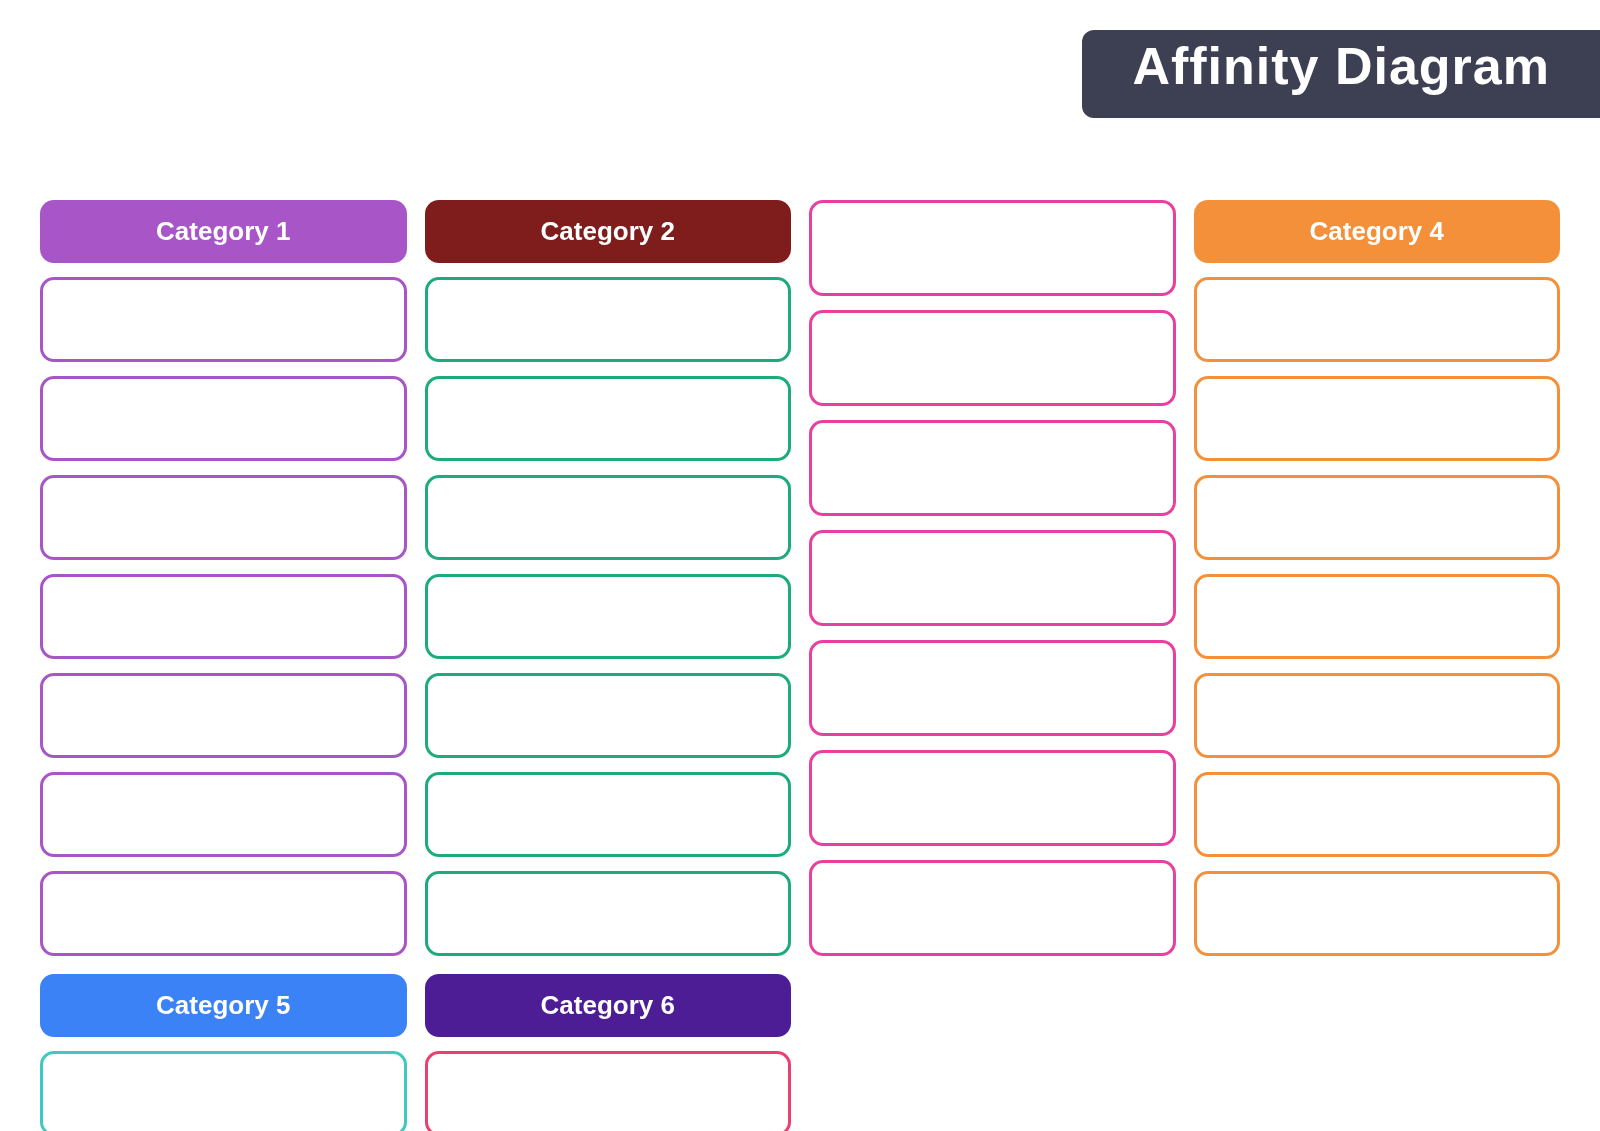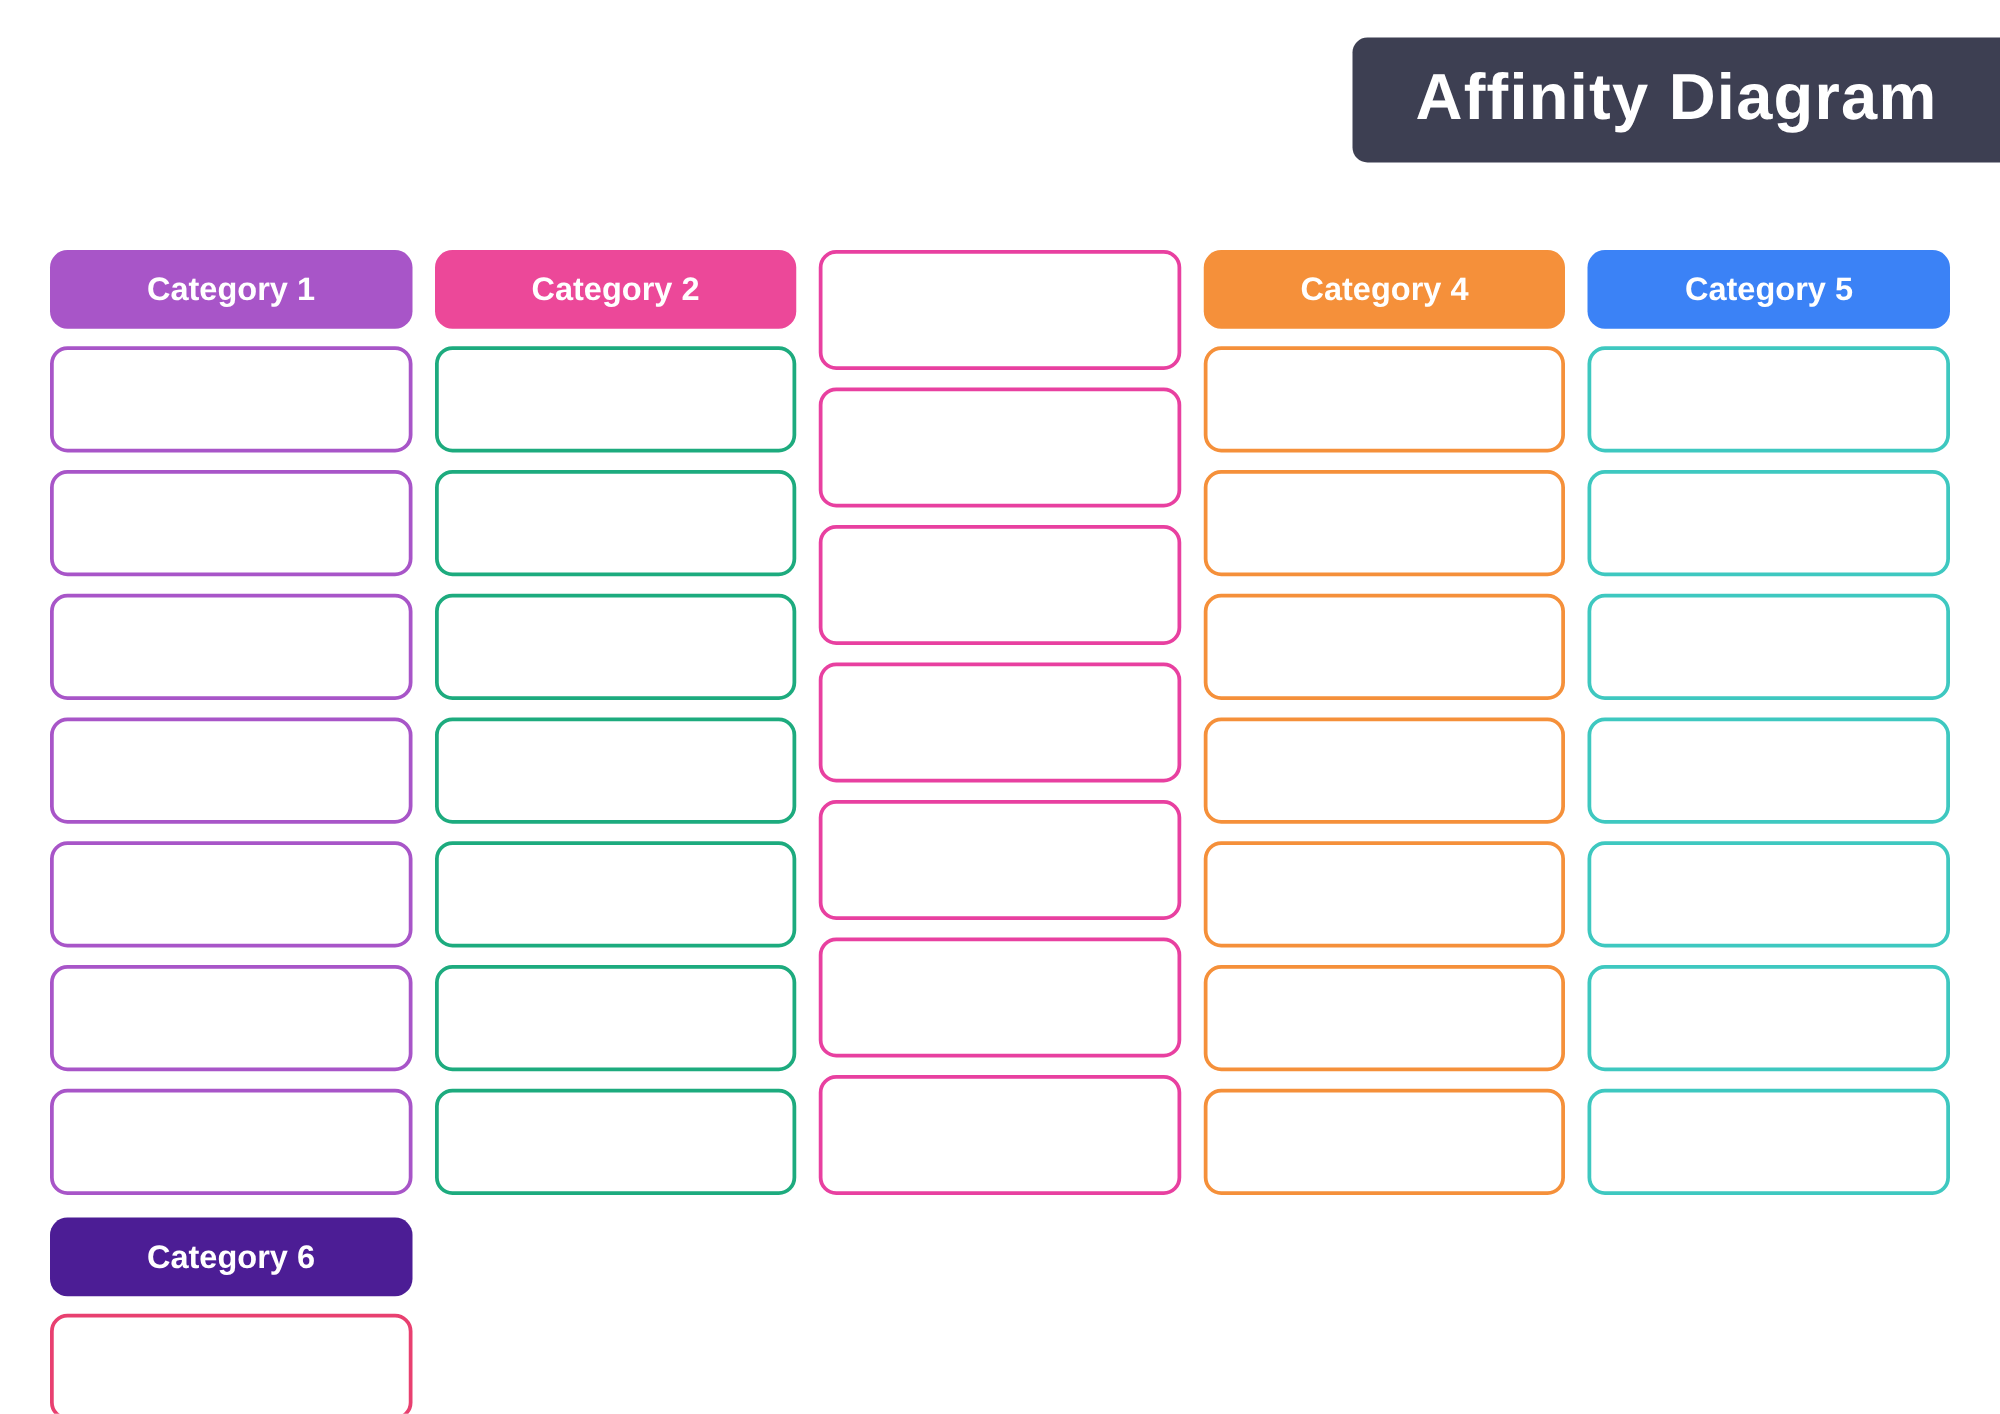--- a/index.html
+++ b/index.html
@@ -16,21 +16,21 @@
       overflow: hidden;
       position: relative;
     }
 
     .title-banner {
       position: absolute;
       top: 30px;
       right: 0;
       background: #3d3f52;
       border-radius: 12px 0 0 12px;
-      padding: 18px 50px 22px 50px;
+      padding: 6px 50px 22px 50px;
       display: flex;
       align-items: center;
       justify-content: center;
     }
 
     .title-text {
       color: #ffffff;
       font-size: 52px;
       font-weight: 900;
       font-family: 'Arial Black', 'Arial Bold', Arial, sans-serif;
@@ -38,21 +38,21 @@
       white-space: nowrap;
     }
 
     .diagram-container {
       position: absolute;
       top: 200px;
       left: 40px;
       right: 40px;
       bottom: 40px;
       display: grid;
-      grid-template-columns: repeat(5, 1fr);
+      grid-template-columns: repeat(4, 1fr);
       gap: 18px;
     }
 
     .column {
       display: flex;
       flex-direction: column;
       gap: 14px;
     }
 
     .category-header {
@@ -76,21 +76,21 @@
       border-radius: 14px;
       border-width: 3px;
       border-style: solid;
       background: #ffffff;
       flex: 1;
       min-height: 85px;
     }
 
     
     .cat1-bg { background-color: #a855c8; }
-    .cat2-bg { background-color: #ec4899; }
+    .cat2-bg { background-color: #7f1d1d; }
     .cat3-bg { background-color: #e840a0; }
     .cat4-bg { background-color: #f5903a; }
     .cat5-bg { background-color: #3b82f6; }
     .cat6-bg { background-color: #4c1d95; }
 
     .cat1-border { border-color: #a855c8; }
     .cat2-border { border-color: #1dab7e; }
     .cat3-border { border-color: #e840a0; }
     .cat4-border { border-color: #f5903a; }
     .cat5-border { border-color: #3ec8c0; }

